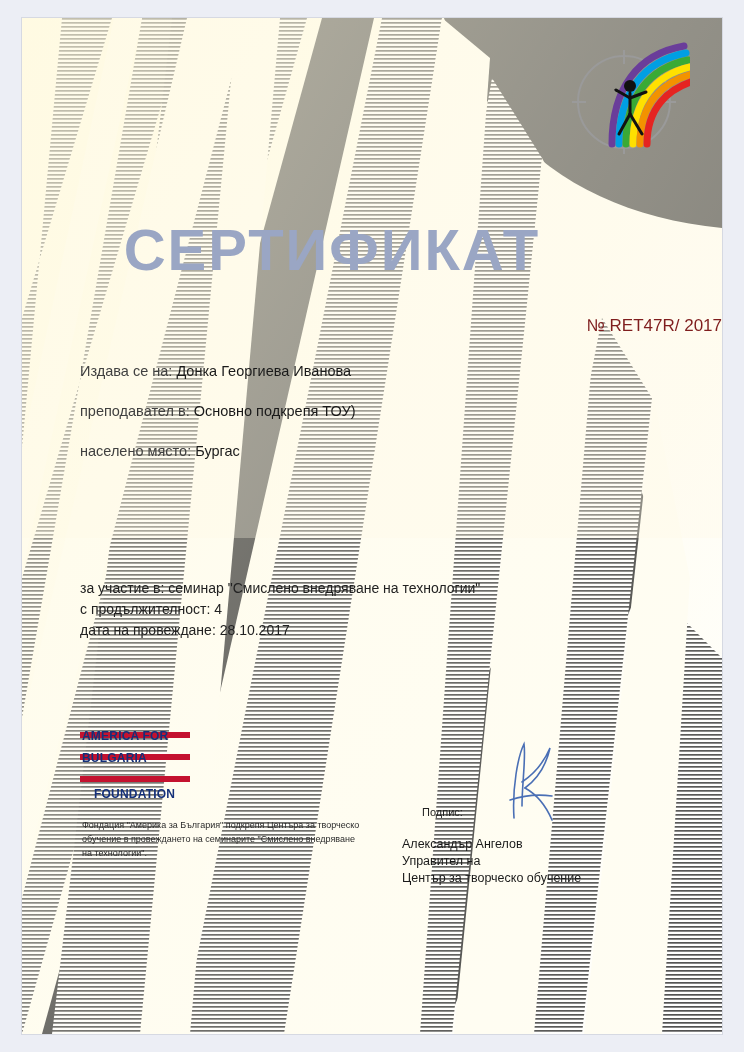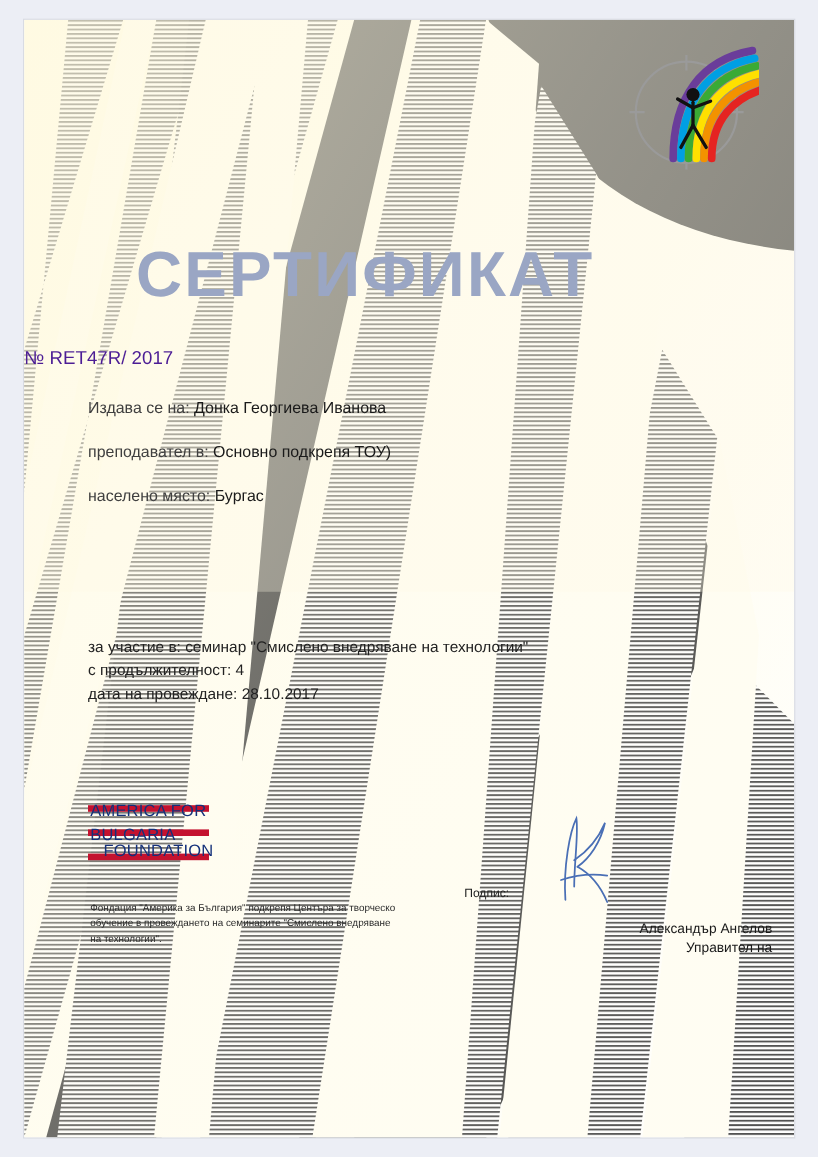--- a/index.html
+++ b/index.html
@@ -81,23 +81,23 @@
     letter-spacing: 2px;
     color: #9aa6c4;
     font-family: "Liberation Sans", sans-serif;
   }
 
   .cert-number {
     position: absolute;
     left: 0;
     top: 298px;
     width: 700px;
-    text-align: left;
+    text-align: right;
     font-size: 17px;
-    color: #4c1d95;
+    color: #7f1d1d;
   }
 
   .fields {
     position: absolute;
     left: 58px;
     top: 345px;
     width: 600px;
   }
   .field-row {
     font-size: 14.5px;
@@ -129,22 +129,22 @@
   .sponsor .sline {
     position: absolute;
     left: 0;
     width: 110px;
     height: 6px;
     background: #c4122f;
   }
   .sponsor .stext {
     position: absolute;
     left: 2px;
-    font-size: 15px;
-    font-weight: normal;
+    font-size: 12px;
+    font-weight: bold;
     color: #14307a;
     letter-spacing: .2px;
   }
 
   .sponsor-note {
     position: absolute;
     left: 60px;
     top: 800px;
     width: 280px;
     font-size: 9px;
@@ -166,21 +166,21 @@
     left: 470px;
     top: 718px;
     width: 90px;
     height: 90px;
   }
   .sig-names {
     position: absolute;
     left: 380px;
     top: 818px;
     width: 300px;
-    text-align: right;
+    text-align: left;
     font-size: 12.5px;
     color: #1a1a1a;
     line-height: 17px;
   }
 </style>
 </head>
 <body>
 
 <div id="page">
 
@@ -293,36 +293,37 @@
         <div>с продължителност: 4</div>
         <div>дата на провеждане: 28.10.2017</div>
       </div>
 
       <div class="sponsor">
         <div class="sline" style="top:14px;"></div>
         <div class="sline" style="top:36px;"></div>
         <div class="sline" style="top:58px;"></div>
         <div class="stext" style="top:11px;">AMERICA FOR</div>
         <div class="stext" style="top:33px;">BULGARIA</div>
-        <div class="stext" style="top:47px;padding-left:12px;">FOUNDATION</div>
+        <div class="stext" style="top:69px;padding-left:12px;">FOUNDATION</div>
       </div>
 
       <div class="sponsor-note">Фондация "Америка за България" подкрепя Центъра за творческо обучение в провеждането на семинарите "Смислено внедряване на технологии".</div>
 
       <div class="sig-label">Подпис:</div>
       <div class="sig-mark">
         <svg width="90" height="90" viewBox="0 0 90 90" xmlns="http://www.w3.org/2000/svg">
           <g fill="none" stroke="#4a6fb5" stroke-width="1.6" stroke-linecap="round">
             <path d="M22 82 C20 52 26 20 32 8 C34 22 30 48 30 70"></path>
             <path d="M30 46 C42 38 52 26 58 12 C54 30 44 44 33 52"></path>
             <path d="M33 52 C44 58 54 70 60 84"></path>
             <path d="M18 64 C30 60 46 58 60 60"></path>
           </g>
         </svg>
       </div>
       <div class="sig-names">
         <div>Александър Ангелов</div>
         <div>Управител на</div>
+        <div>Център за творческо обучение</div>
       </div>
 
     </div>
   </div>
 </div>
 
 </body></html>

